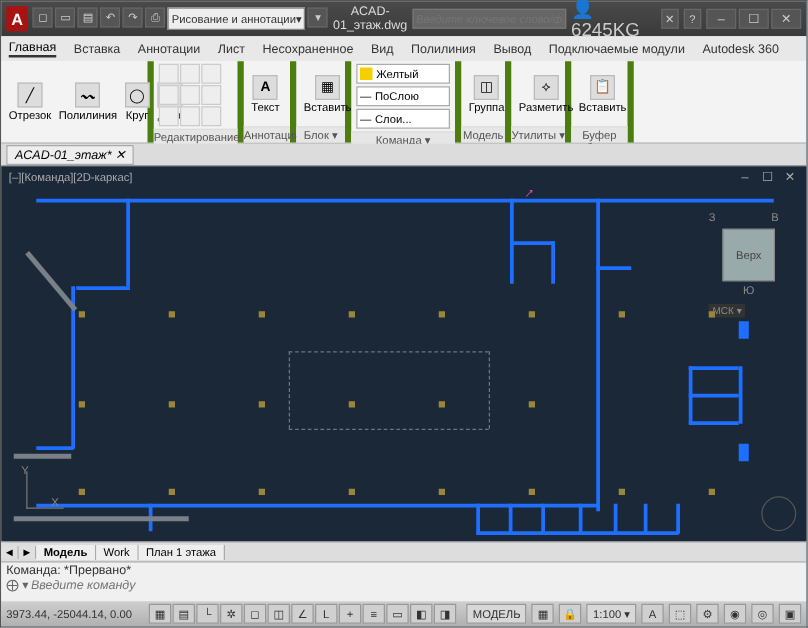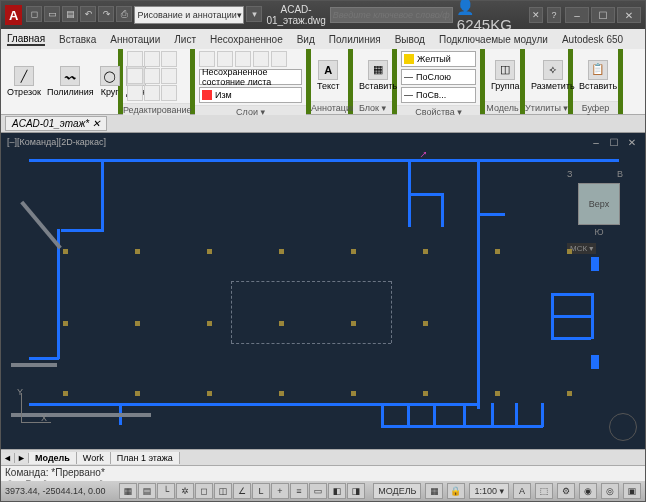--- a/index.html
+++ b/index.html
@@ -51,21 +51,21 @@
   .ln { position:absolute; background:#1e6fff; }
   .gray { background:#7a8088; }
   .pt { position:absolute; width:5px; height:5px; background:#9a863a; }
   .dash { position:absolute; border-top:1px dashed #6a7483; }
   .cur { position:absolute; font-size:12px; }
 
   .model-tabs { height:16px; background:#ddd; display:flex; align-items:center; font-size:9px; border-top:1px solid #aaa; }
   .mt { padding:1px 6px; border-right:1px solid #aaa; background:#eee; }
   .mt-btn { width:14px; text-align:center; border-right:1px solid #aaa; background:#e0e0e0; }
 
-  .cmdline { height:16px; background:#f0f0f0; border-top:1px solid #aaa; display:flex; flex-direction:column; padding:1px 4px; font-size:10px; }
+  .cmdline { height:32px; background:#f0f0f0; border-top:1px solid #aaa; display:flex; flex-direction:column; padding:1px 4px; font-size:10px; }
   .cmd-echo { color:#333; }
   .cmd-inp { display:flex; align-items:center; gap:2px; }
   .cmd-inp input { flex:1; border:none; background:transparent; font-size:10px; font-style:italic; color:#888; height:12px; }
   .cmd-sym { color:#666; font-size:10px; }
 
   .status { height:20px; background:linear-gradient(#cfcfcf,#b0b0b0); display:flex; align-items:center; padding:0 4px; font-size:9px; color:#333; gap:4px; }
   .status .coord { width:110px; }
   .status .btns { display:flex; gap:1px; }
   .sbtn { width:18px; height:16px; background:#d0d0d0; border:1px solid #999; display:flex; align-items:center; justify-content:center; font-size:9px; }
   .status .spacer { flex:1; }
@@ -106,21 +106,21 @@
   <div class="mtabs">
     <span class="mtab active">Главная</span>
     <span class="mtab">Вставка</span>
     <span class="mtab">Аннотации</span>
     <span class="mtab">Лист</span>
     <span class="mtab">Несохраненное</span>
     <span class="mtab">Вид</span>
     <span class="mtab">Полилиния</span>
     <span class="mtab">Вывод</span>
     <span class="mtab">Подключаемые модули</span>
-    <span class="mtab">Autodesk 650</span>
+    <span class="mtab">Autodesk 360</span>
 
   </div>
 
   <div class="ribbon">
     <div class="panel" style="width:122px">
       <div class="panel-body">
         <div class="bigbtn">
             <div class="ic">╱</div>
             <span>Отрезок</span>
           </div>
@@ -146,37 +146,20 @@
             <div class="sm"></div>
           <div class="sm"></div>
             <div class="sm"></div>
             <div class="sm"></div>
           <div class="sm"></div>
             <div class="sm"></div>
             <div class="sm"></div>
         </div>
       </div>
       <div class="panel-title">Редактирование ▾</div>
-    </div>
-    <div class="panel" style="width:116px">
-      <div class="panel-body" style="flex-direction:column; align-items:stretch; gap:2px">
-        <div style="display:flex; gap:2px">
-          <div class="sm"></div>
-          <div class="sm"></div>
-          <div class="sm"></div>
-          <div class="sm"></div>
-          <div class="sm"></div>
-        </div>
-        <div class="combo">Несохраненное состояние листа</div>
-        <div class="combo">
-            <span class="sw" style="background:#ff3030"></span>
-            <span>Изм</span>
-          </div>
-      </div>
-      <div class="panel-title">Слои ▾</div>
     </div>
     <div class="panel" style="width:42px">
       <div class="panel-body">
         <div class="bigbtn">
             <div class="ic" style="font-weight:bold">A</div>
             <span>Текст</span>
           </div>
       </div>
       <div class="panel-title">Аннотации ▾</div>
     </div>
@@ -189,23 +172,23 @@
       </div>
       <div class="panel-title">Блок ▾</div>
     </div>
     <div class="panel" style="width:88px">
       <div class="panel-body" style="flex-direction:column; align-items:stretch; gap:2px">
         <div class="combo">
             <span class="sw" style="background:#f5d000"></span>
             <span>Желтый</span>
           </div>
         <div class="combo">— <span>ПоСлою</span></div>
-        <div class="combo">— <span>ПоСв...</span></div>
-      </div>
-      <div class="panel-title">Свойства ▾</div>
+        <div class="combo">— <span>Слои...</span></div>
+      </div>
+      <div class="panel-title">Команда ▾</div>
     </div>
     <div class="panel" style="width:40px">
       <div class="panel-body">
           <div class="bigbtn">
             <div class="ic">◫</div>
             <span>Группа</span>
           </div>
         </div>
       <div class="panel-title">Модель ▾</div>
     </div>

